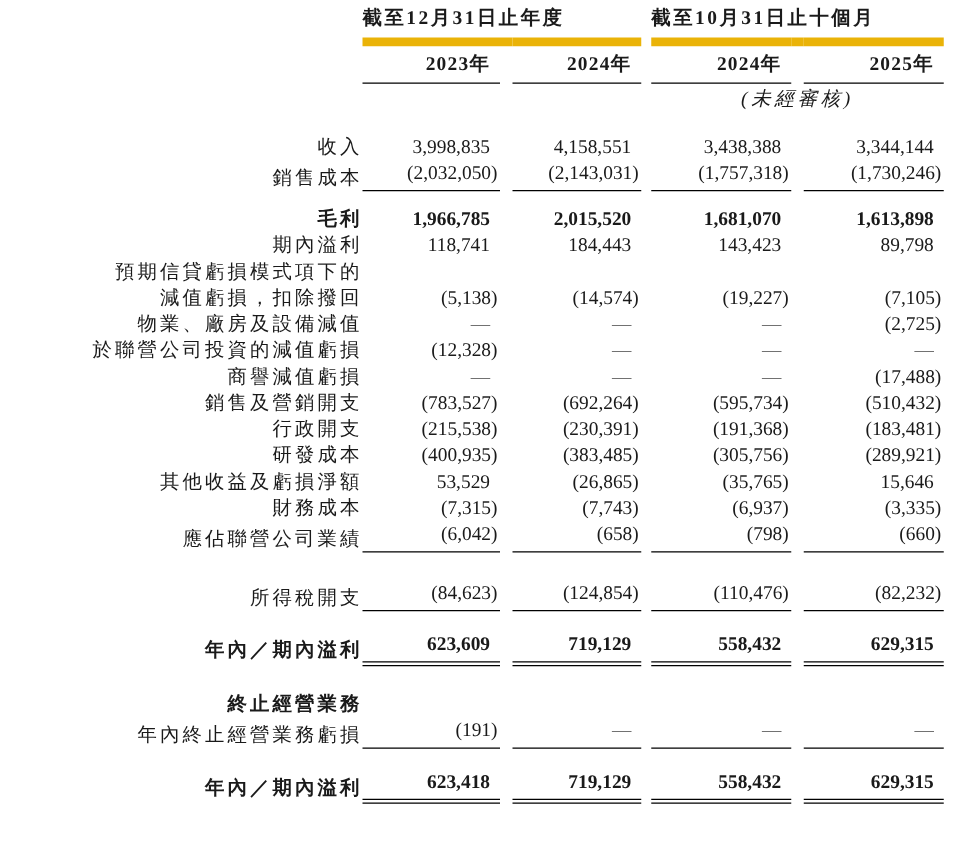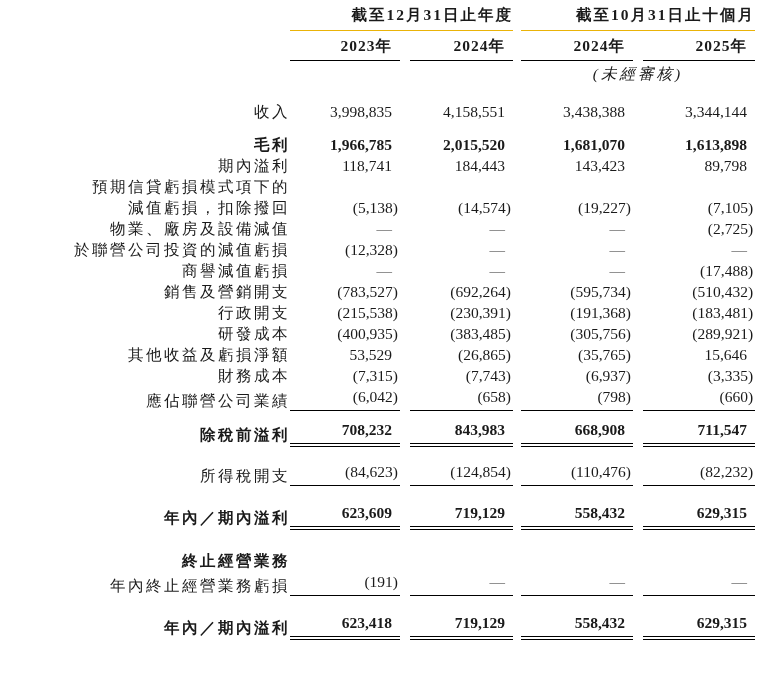--- a/index.html
+++ b/index.html
@@ -20,22 +20,22 @@
   td.label.indent{padding-left:18px;}
   td.num{text-align:right;padding-right:8px;}
   td.num.paren{padding-right:2px;}
   td.num.dash{color:#6e6e6e;}
   tr.bold td{font-weight:bold;}
   
   .u{border-bottom:1px solid #000;padding-bottom:3px;}
   .dd{border-bottom:4px double #000;padding-bottom:3px;}
   
   td.ghead{
-    text-align:right;font-weight:bold;letter-spacing:2px;
-    border-bottom:1px solid #eab308;padding-bottom:4px;line-height:22px;
+    text-align:left;font-weight:bold;letter-spacing:2px;
+    border-bottom:7px solid #eab308;padding-bottom:4px;line-height:22px;
   }
   td.yh{font-weight:bold;border-bottom:1px solid #000;padding-bottom:4px;padding-top:4px;letter-spacing:1px;}
   td.note{text-align:center;font-style:italic;letter-spacing:3px;line-height:22px;padding-top:2px;}
   
   tr.sp8 td{height:8px;line-height:8px;font-size:1px;}
   tr.sp12 td{height:12px;line-height:12px;font-size:1px;}
   tr.sp14 td{height:14px;line-height:14px;font-size:1px;}
   tr.sp16 td{height:16px;line-height:16px;font-size:1px;}
   tr.sp20 td{height:20px;line-height:20px;font-size:1px;}
 </style>
@@ -89,20 +89,30 @@
     <td class="label">收入</td>
     <td class="num">3,998,835</td>
     <td></td>
     <td class="num">4,158,551</td>
     <td></td>
     <td class="num">3,438,388</td>
     <td></td>
     <td class="num">3,344,144</td>
   </tr>
 
+  <tr>
+    <td class="label">銷售成本</td>
+    <td class="num u paren">(2,032,050)</td>
+    <td></td>
+    <td class="num u paren">(2,143,031)</td>
+    <td></td>
+    <td class="num u paren">(1,757,318)</td>
+    <td></td>
+    <td class="num u paren">(1,730,246)</td>
+  </tr>
 
   <tr class="sp12">
         <td colspan="8"></td>
       </tr>
 
   <tr class="bold">
     <td class="label">毛利</td>
     <td class="num">1,966,785</td>
     <td></td>
     <td class="num">2,015,520</td>
@@ -241,30 +251,20 @@
     <td></td>
     <td class="num u paren">(798)</td>
     <td></td>
     <td class="num u paren">(660)</td>
   </tr>
 
   <tr class="sp8">
         <td colspan="8"></td>
       </tr>
 
-  <tr class="bold">
-    <td class="label">除稅前溢利</td>
-    <td class="num dd">708,232</td>
-    <td></td>
-    <td class="num dd">843,983</td>
-    <td></td>
-    <td class="num dd">668,908</td>
-    <td></td>
-    <td class="num dd">711,547</td>
-  </tr>
 
   <tr class="sp14">
         <td colspan="8"></td>
       </tr>
 
   <tr>
     <td class="label">所得稅開支</td>
     <td class="num u paren">(84,623)</td>
     <td></td>
     <td class="num u paren">(124,854)</td>

